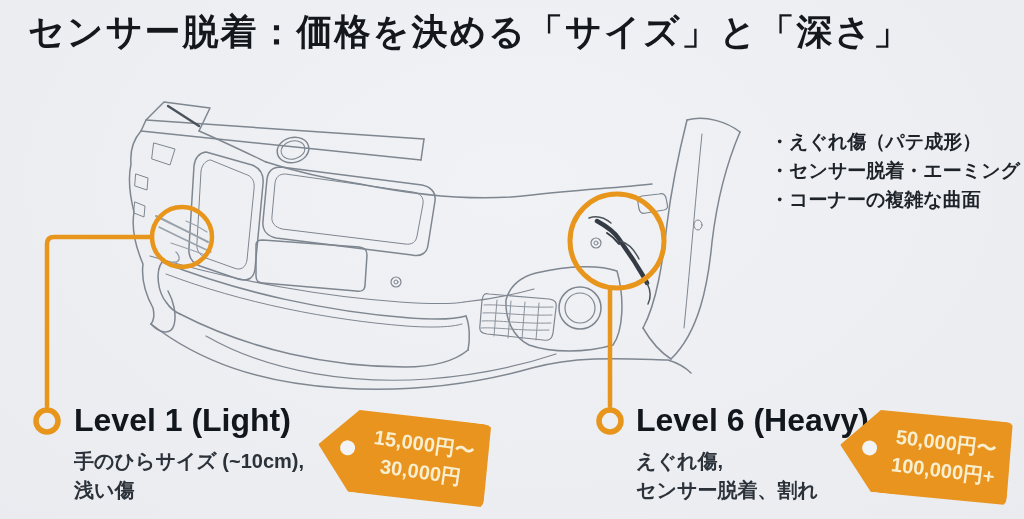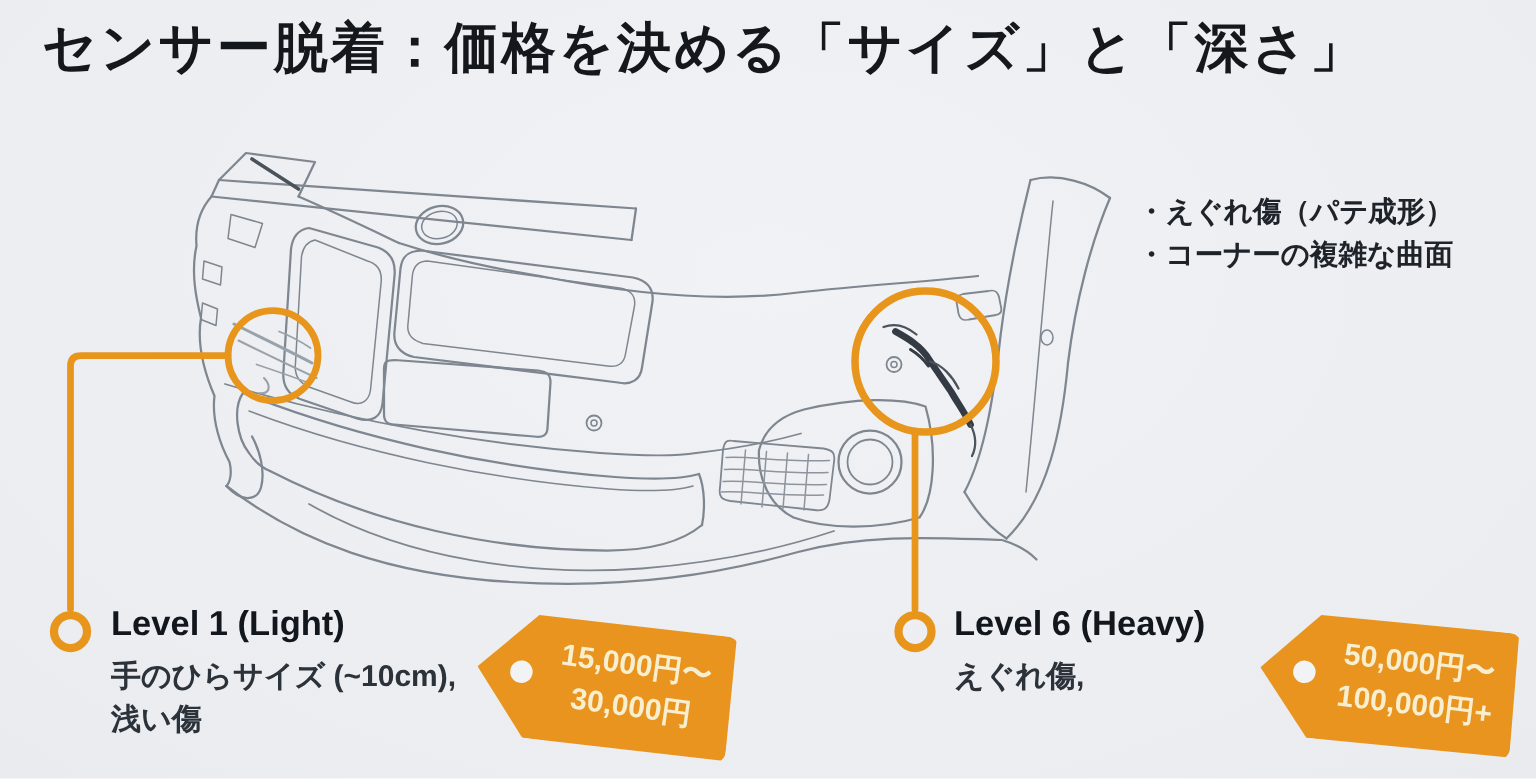--- a/index.html
+++ b/index.html
@@ -12,25 +12,25 @@
   #title{
     left:28px;top:8px;width:960px;
     font-size:36px;font-weight:800;letter-spacing:2px;
     color:#14181d;white-space:nowrap;
   }
   #diagram-svg{left:0;top:0;width:1024px;height:519px;}
   #notes{
     left:758px;top:127px;width:266px;
     font-size:19px;line-height:29px;font-weight:600;color:#1d2329;
   }
-  .note-line{white-space:nowrap;}
+  .note-line{white-space:nowrap;margin-left:12px;}
   .level-block{width:300px;}
   #level1-block{left:74px;top:402px;}
   #level2-block{left:636px;top:402px;}
-  .level-label{font-size:23px;font-weight:800;color:#12171d;margin-bottom:8px;white-space:nowrap;}
+  .level-label{font-size:32px;font-weight:800;color:#12171d;margin-bottom:8px;white-space:nowrap;}
   .level-desc{font-size:20px;line-height:29px;font-weight:700;color:#2b323a;white-space:nowrap;}
   .price-tag{
     width:172px;height:86px;
   }
   #tag1{left:318px;top:406px;transform:rotate(8deg);transform-origin:20% 50%;}
   #tag2{left:840px;top:406px;transform:rotate(7deg);transform-origin:20% 50%;}
   .tag-bg{
     position:absolute;inset:0;background:#E8941F;
     clip-path:polygon(0% 50%, 21% 4%, 98% 0%, 100% 96%, 21% 100%);
     border-radius:10px;
@@ -146,32 +146,34 @@
     <circle cx="617" cy="241" r="47" stroke-width="5"></circle>
     <path d="M152,237 L54,237 Q47,237 47,244 L47,406" stroke-width="4.5"></path>
     <path d="M610,290 L610,406" stroke-width="4.5"></path>
     <circle cx="47" cy="421" r="11" stroke-width="5.5"></circle>
     <circle cx="610" cy="421" r="11" stroke-width="5.5"></circle>
   </g>
 </svg>
 
 <div id="notes" class="abs">
   <div class="note-line">・えぐれ傷（パテ成形）</div>
+  <div class="note-line">・センサー脱着・エーミング</div>
   <div class="note-line">・コーナーの複雑な曲面</div>
 </div>
 
 <div id="level1-block" class="abs level-block">
   <div class="level-label">Level 1 (Light)</div>
   <div class="level-desc">手のひらサイズ (~10cm),</div>
   <div class="level-desc">浅い傷</div>
 </div>
 
 <div id="level2-block" class="abs level-block">
   <div class="level-label">Level 6 (Heavy)</div>
   <div class="level-desc">えぐれ傷,</div>
+  <div class="level-desc">センサー脱着、割れ</div>
 </div>
 
 <div id="tag1" class="abs price-tag">
   <div class="tag-bg"></div>
   <div class="tag-hole"></div>
   <div class="tag-text">
     <div>15,000円〜</div>
     <div>30,000円</div>
   </div>
 </div>

